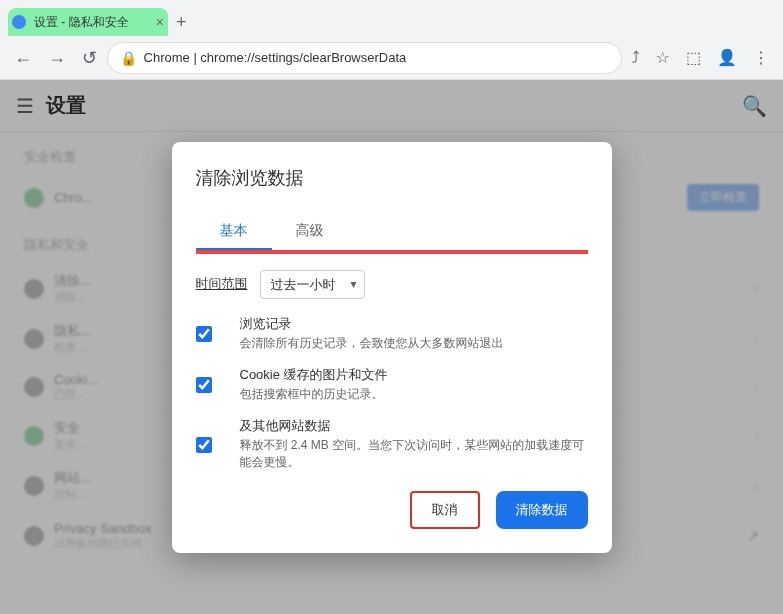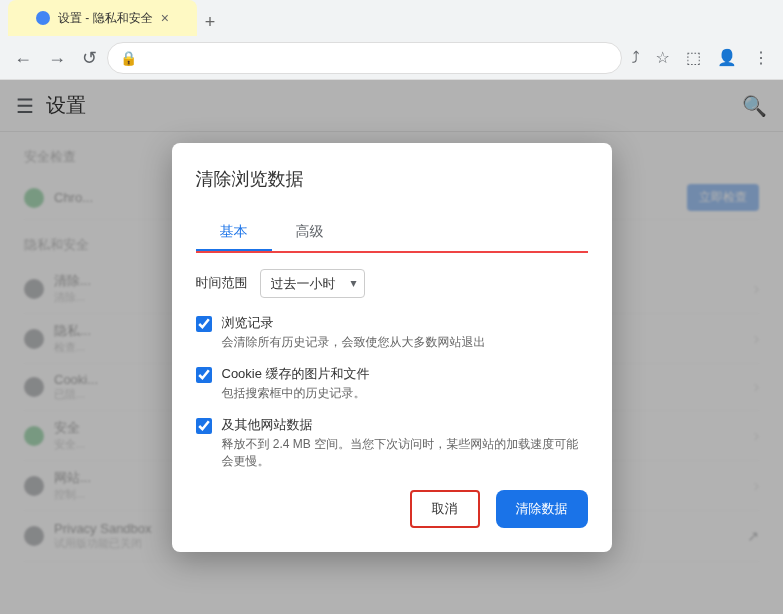--- a/index.html
+++ b/index.html
@@ -1,60 +1,60 @@
 <!DOCTYPE html>
 <html><head>
   <meta charset="utf-8">
   <style>
     * { box-sizing: border-box; margin: 0; padding: 0; }
     body { font-family: 'Segoe UI', Arial, sans-serif; background: #f1f3f4; width: 783px; height: 614px; overflow: hidden; }
     .tab-bar { display: flex; align-items: flex-end; padding: 8px 0 0 8px; height: 36px; }
-    .tab { display: flex; align-items: center; background: #fef9c3; border-radius: 8px 8px 0 0; padding: 0 28px; height: 36px; font-size: 12px; color: #333; min-width: 160px; gap: 8px; }
+    .tab { display: flex; align-items: center; background: #86efac; border-radius: 8px 8px 0 0; padding: 0 4px; height: 28px; font-size: 12px; color: #333; min-width: 160px; gap: 8px; }
     .tab .tab-icon { width: 14px; height: 14px; background: #4285f4; border-radius: 50%; display: inline-block; }
     .tab .tab-close { margin-left: auto; cursor: pointer; color: #666; font-size: 14px; }
     .tab-new { background: none; border: none; cursor: pointer; font-size: 18px; color: #666; padding: 0 8px; line-height: 28px; }
 
     .nav-bar { display: flex; align-items: center; background: #f1f3f4; padding: 6px 8px; gap: 4px; height: 44px; border-bottom: 1px solid #ddd; }
     .nav-btn { background: none; border: none; cursor: pointer; color: #5f6368; font-size: 18px; padding: 4px 6px; border-radius: 50%; }
     .address-bar { flex: 1; background: #fff; border: 1px solid #ddd; border-radius: 20px; padding: 4px 12px; display: flex; align-items: center; gap: 6px; height: 32px; }
     .address-bar .lock-icon { color: #5f6368; font-size: 14px; }
     .address-text { font-size: 13px; color: #333; flex: 1; }
     .nav-actions { display: flex; gap: 4px; }
     .nav-action-btn { background: none; border: none; cursor: pointer; color: #5f6368; font-size: 16px; padding: 4px 6px; border-radius: 4px; }
 
     
     .settings-bg { position: relative; width: 100%; height: calc(614px - 80px); background: #fff; overflow: hidden; }
 
     .settings-header { display: flex; align-items: center; padding: 12px 16px; border-bottom: 1px solid #eee; gap: 12px; }
     .menu-icon { color: #5f6368; font-size: 20px; cursor: pointer; }
-    .settings-title { font-size: 20px; color: #333; font-weight: 400; }
+    .settings-title { font-size: 20px; color: #333; font-weight: 700; }
     .search-icon-right { margin-left: auto; color: #5f6368; font-size: 20px; cursor: pointer; }
 
     .settings-content { padding: 16px 24px; opacity: 0.4; }
     .section-label { font-size: 13px; color: #666; margin-bottom: 10px; }
     .item-arrow { margin-left: auto; color: #ccc; }
 
     
     .modal-overlay { position: absolute; top: 0; left: 0; width: 100%; height: 100%; background: rgba(0,0,0,0.3); display: flex; align-items: center; justify-content: center; z-index: 10; }
 
     .modal { background: #fff; border-radius: 8px; width: 440px; box-shadow: 0 8px 32px rgba(0,0,0,0.3); padding: 24px; }
 
     .modal-title { font-size: 18px; color: #333; font-weight: 500; margin-bottom: 24px; }
 
-    .modal-tabs { display: flex; border-bottom: 2px solid #ef4444; margin-bottom: 16px; }
+    .modal-tabs { display: flex; border-bottom: 4px solid #ef4444; margin-bottom: 16px; }
     .modal-tab { padding: 8px 24px; font-size: 14px; color: #5f6368; cursor: pointer; border-bottom: 2px solid transparent; }
     .modal-tab.active { color: #1a73e8; border-bottom: 2px solid #1a73e8; font-weight: 500; }
 
     .time-range-row { display: flex; align-items: center; gap: 12px; margin-bottom: 16px; }
-    .time-range-label { font-size: 13px; color: #333; white-space: nowrap; }
+    .time-range-label { font-size: 13px; color: #333; white-space: nowrap; text-decoration: underline; }
     .time-range-select { padding: 6px 28px 6px 10px; border: 1px solid #ccc; border-radius: 4px; font-size: 13px; color: #333; background: #fff; appearance: none; -webkit-appearance: none; cursor: pointer; position: relative; }
     .select-wrapper { position: relative; }
     .select-wrapper::after { content: '▾'; position: absolute; right: 8px; top: 50%; transform: translateY(-50%); color: #5f6368; pointer-events: none; font-size: 12px; }
 
-    .checkbox-item { display: flex; align-items: flex-start; margin-bottom: 14px; gap: 10px; }
+    .checkbox-item { display: flex; align-items: center; margin-bottom: 14px; gap: 28px; }
     .checkbox-item input[type=checkbox] { margin-top: 2px; width: 16px; height: 16px; accent-color: #1a73e8; flex-shrink: 0; }
     .checkbox-label { font-size: 13px; color: #333; font-weight: 500; }
     .checkbox-desc { font-size: 12px; color: #666; margin-top: 2px; }
 
     .modal-footer { display: flex; justify-content: flex-end; gap: 16px; margin-top: 20px; }
     .btn-cancel { padding: 8px 20px; border: 2px solid #d93025; background: #fff; color: #333; border-radius: 4px; font-size: 13px; cursor: pointer; }
     .btn-clear { padding: 8px 20px; border: none; background: #1a73e8; color: #fff; border-radius: 8px; font-size: 13px; cursor: pointer; }
 
     .blurred-row { display: flex; align-items: center; padding: 8px 0; gap: 10px; border-bottom: 1px solid #f5f5f5; }
     .blurred-text { font-size: 13px; color: #333; }
@@ -78,20 +78,21 @@
     </div>
     <button class="tab-new">+</button>
   </div>
 
   <div class="nav-bar">
     <button class="nav-btn">←</button>
     <button class="nav-btn">→</button>
     <button class="nav-btn">↺</button>
     <div class="address-bar">
       <span class="lock-icon">🔒</span>
+      <span class="address-text">Chrome  |  chrome://settings/clearBrowserData</span>
     </div>
     <div class="nav-actions">
       <button class="nav-action-btn">⤴</button>
       <button class="nav-action-btn">☆</button>
       <button class="nav-action-btn">⬚</button>
       <button class="nav-action-btn">👤</button>
       <button class="nav-action-btn">⋮</button>
     </div>
   </div>
 

